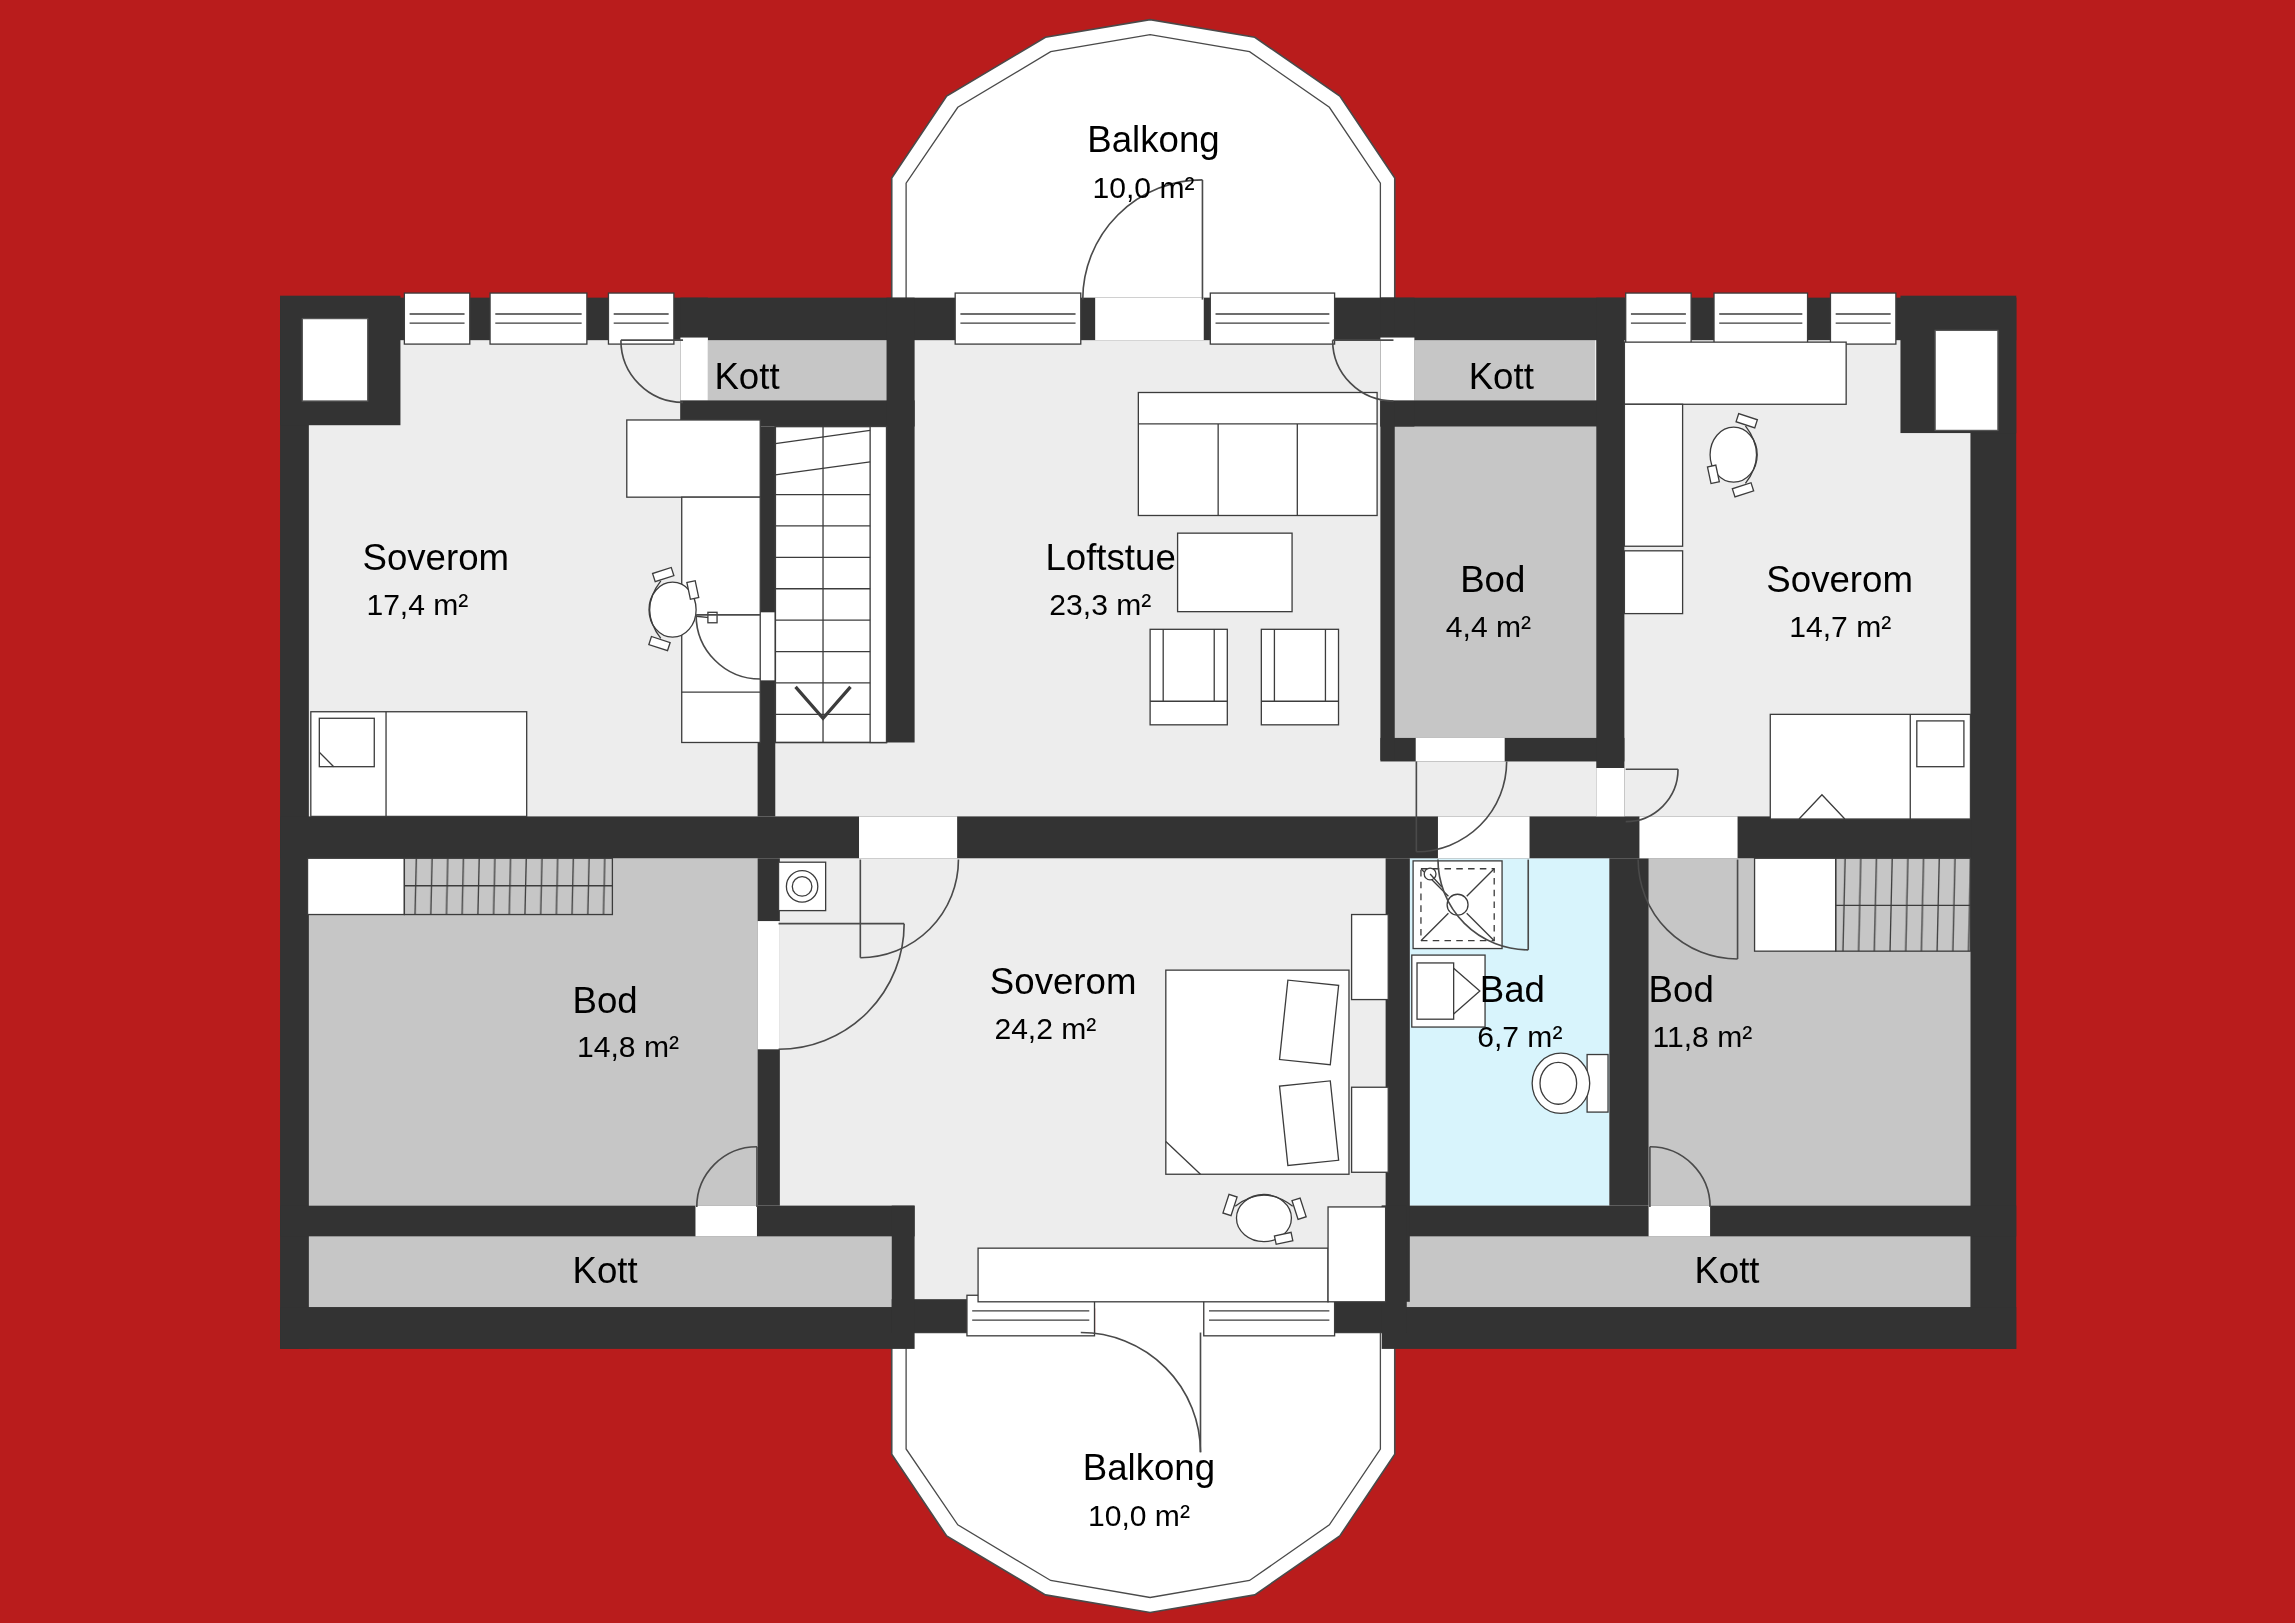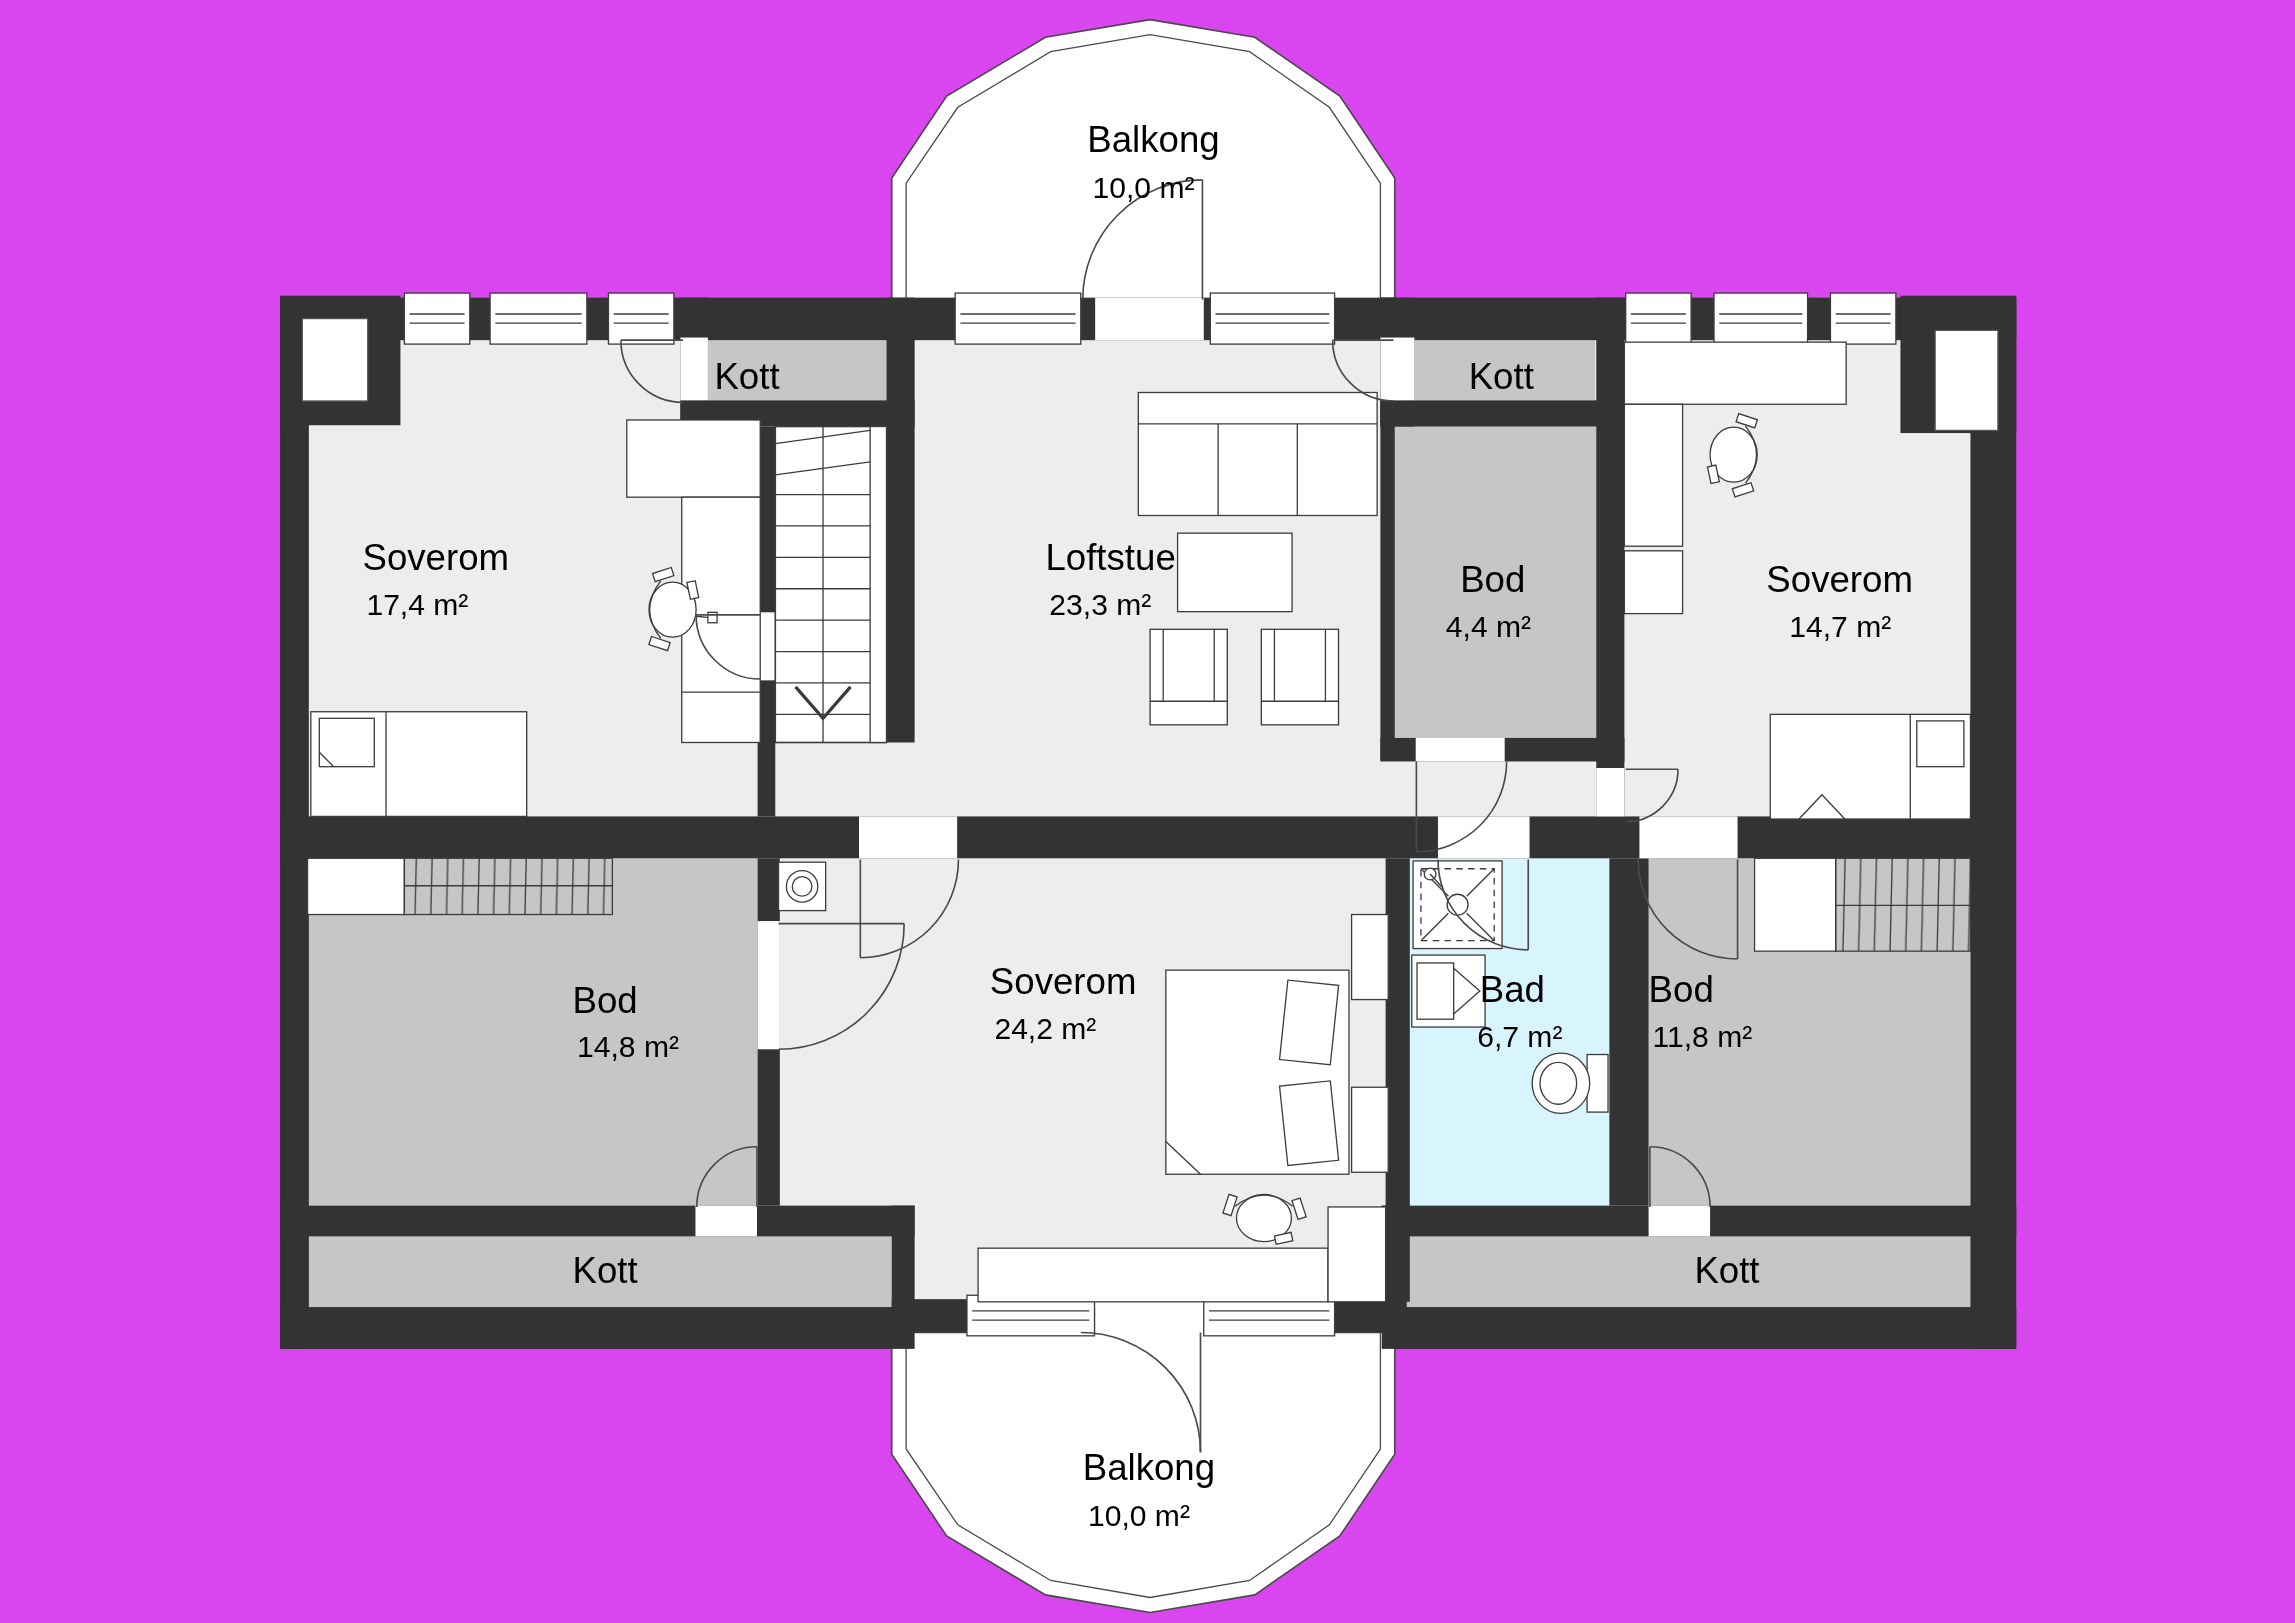--- a/index.html
+++ b/index.html
@@ -1,16 +1,16 @@
 <!DOCTYPE html>
 <html style="font-size:10.5px"><head>
 <meta charset="utf-8">
 <style>
   html,body{margin:0;padding:0;background:#ffffff;}
-  .stage{width:2295px;height:1623px;position:relative;background:#d946ef;}
+  .stage{width:2295px;height:1623px;position:relative;background:#b91c1c;}
   svg{display:block;}
   .rname{font-family:"Liberation Sans","DejaVu Sans",sans-serif;font-size:56px;fill:#000;}
   .rarea{font-family:"Liberation Sans","DejaVu Sans",sans-serif;font-size:46px;fill:#000;}
   .wall{fill:#333333;}
   .floor{fill:#ededed;}
   .gray{fill:#c6c6c6;}
   .bath{fill:#d8f4fc;}
   .fur{fill:#ffffff;stroke:#3c3c3c;stroke-width:2;}
   .ln{stroke:#3c3c3c;stroke-width:2;fill:none;}
   .door{stroke:#4a4a4a;stroke-width:2.5;fill:none;}

